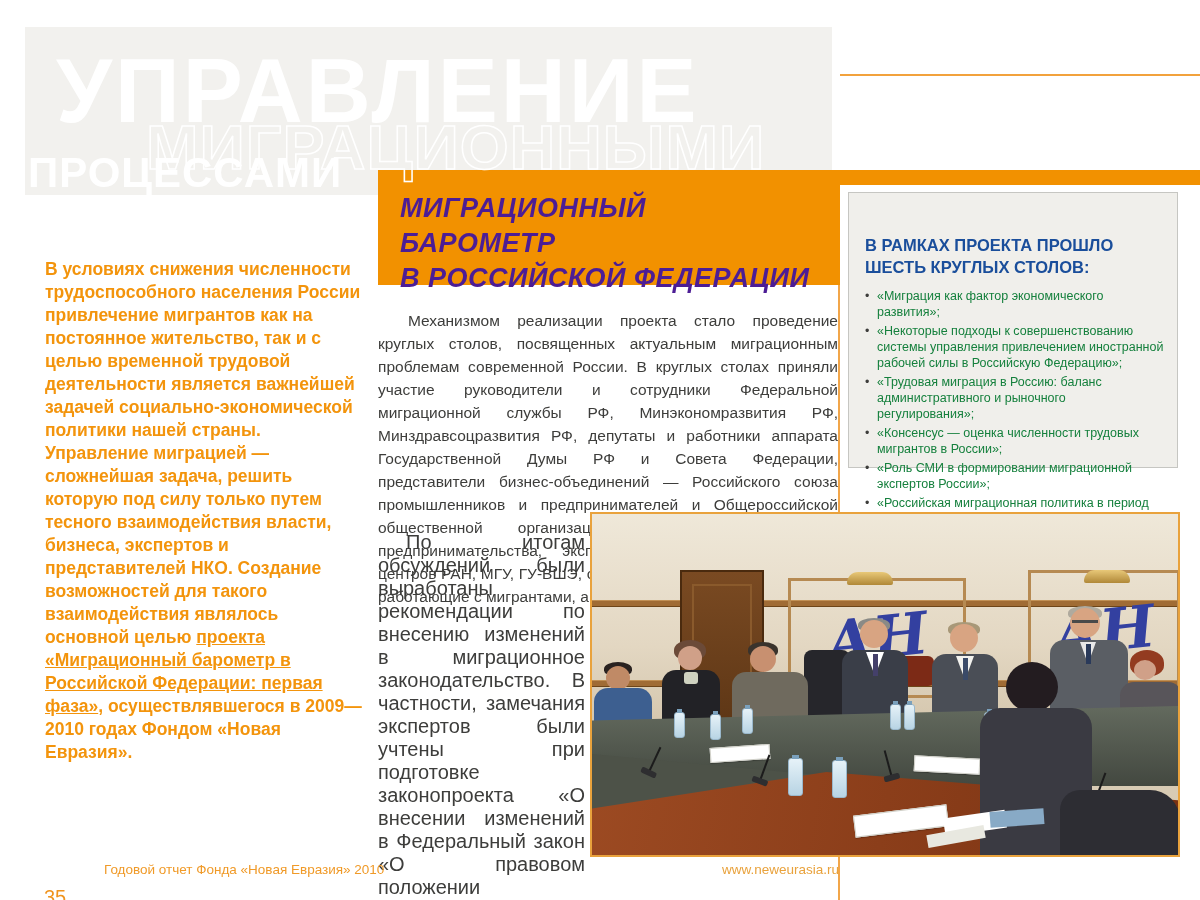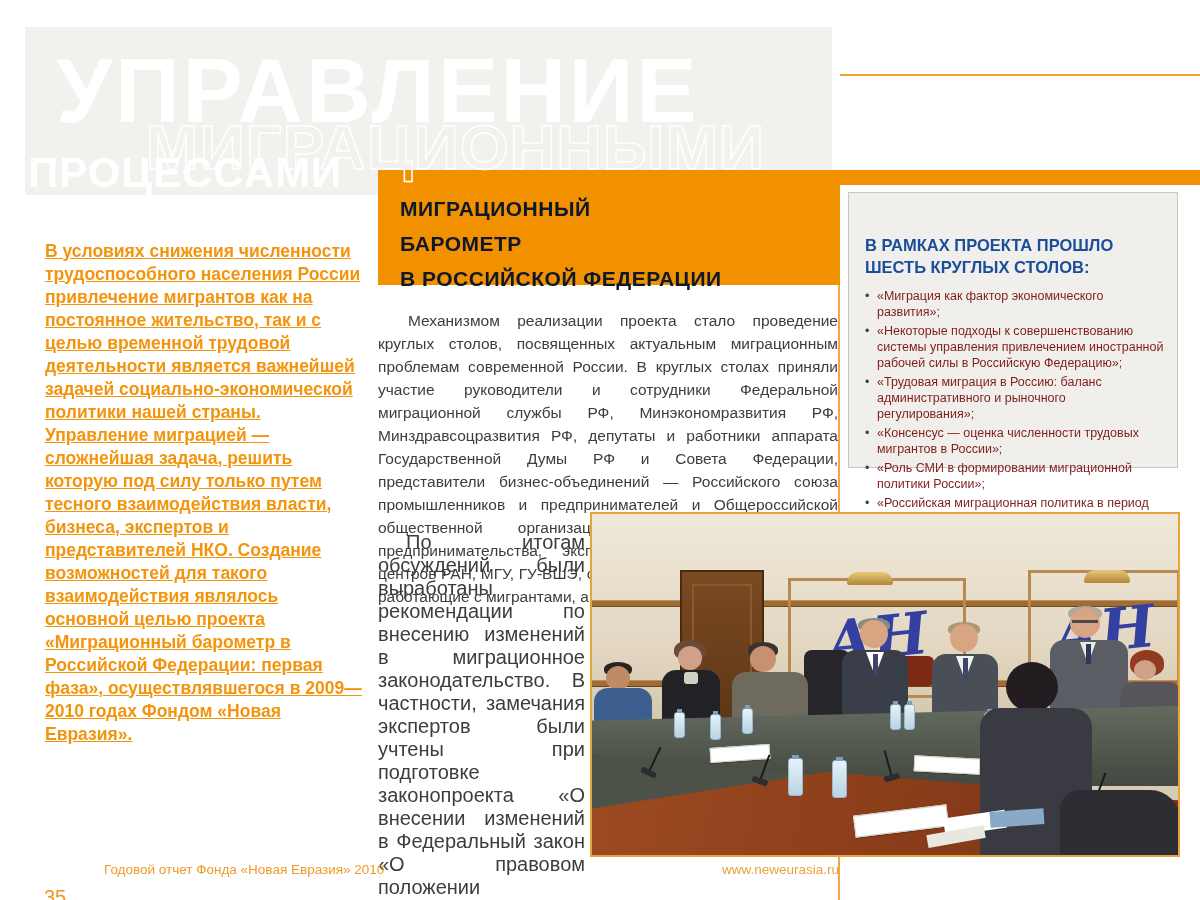--- a/index.html
+++ b/index.html
@@ -20,47 +20,47 @@
   .logo-icon{position:relative;width:46px;height:48px;}
   .globe{position:absolute;left:2px;top:2px;width:40px;height:40px;border-radius:50%;background:#a4a6a9;}
   .globe-cut{position:absolute;left:-4px;top:14px;width:26px;height:26px;border-radius:50%;background:#ffffff;}
   .ldot{position:absolute;border-radius:50%;background:#1e3c6e;}
   .logo-title{font-size:13px;font-weight:bold;color:#1e3c6e;letter-spacing:1px;white-space:nowrap;}
   .logo-band{margin-top:3px;background:#a4a6a9;color:#ffffff;font-size:9px;font-weight:bold;
              letter-spacing:9px;text-align:center;padding:2px 0 2px 9px;}
   .logo-rule{position:absolute;left:840px;top:74px;width:360px;height:2px;background:#f2a23c;}
 
   
-  .intro{position:absolute;left:45px;top:222px;width:322px;z-index:4;
-         font-size:17.5px;line-height:23px;font-weight:bold;color:#f3940c;text-decoration:underline;}
+  .intro{position:absolute;left:45px;top:240px;width:322px;z-index:4;
+         font-size:17.5px;line-height:23px;font-weight:bold;color:#f3940c;}
   .intro a{color:#f3940c;text-decoration:underline;}
 
   
   .title-block{position:absolute;left:378px;top:170px;width:462px;height:115px;background:#f29100;z-index:2;
                box-sizing:border-box;padding:21px 0 0 22px;}
-  .title-line{color:#0f172a;font-weight:bold;font-size:21px;line-height:35px;letter-spacing:.5px;}
+  .title-line{color:#4c1d95;font-weight:bold;font-size:27px;line-height:35px;letter-spacing:.5px;font-style:italic;}
 
   
   .para1{position:absolute;left:378px;top:293px;width:460px;font-size:15.5px;line-height:23px;
          color:#3d3d3b;text-align:justify;text-indent:30px;z-index:4;}
   .para2{position:absolute;left:378px;top:511px;width:207px;font-size:20px;line-height:23px;
          color:#3d3d3b;text-align:justify;text-indent:28px;z-index:4;}
 
   
   .vline{position:absolute;width:2px;background:#f2a64a;z-index:1;}
 
   
   .side-top{position:absolute;left:836px;top:170px;width:364px;height:15px;background:#f29100;z-index:2;}
   .side-box{position:absolute;left:848px;top:192px;width:330px;height:276px;background:#f0efeb;
             border:1px solid #c6c6c2;box-sizing:border-box;padding:16px 12px 0 16px;z-index:2;}
   .side-h{color:#1a4e9b;font-weight:bold;font-size:16.5px;line-height:22px;margin-top:25px;}
   .side-h span{display:block;}
   .side-list{margin:10px 0 0 0;padding:0;list-style:none;}
   .side-list li{position:relative;padding-left:12px;margin-bottom:3px;
-                font-size:12.5px;line-height:16px;color:#7f1d1d;}
+                font-size:12.5px;line-height:16px;color:#15803d;}
   .side-list li::before{content:"\2022";position:absolute;left:0;top:0;color:#3d3d3b;}
 
   
   .photo{position:absolute;left:590px;top:512px;width:590px;height:345px;box-sizing:border-box;
          border:2px solid #e9a23c;overflow:hidden;background:#d8cbb4;z-index:5;}
   .caption{position:absolute;left:0;top:0;right:0;height:54px;background:#fcfcf7;z-index:20;
            box-sizing:border-box;padding:5px 10px 0 10px;border-bottom:1px solid #e9a23c;
            font-style:italic;font-size:12.5px;line-height:15.5px;color:#4a4a48;}
   .wall{position:absolute;left:0;top:0;width:586px;height:240px;
         background:linear-gradient(#efe8d9 0%,#e3d7c2 55%,#cfc0a6 100%);z-index:1;}
@@ -123,21 +123,21 @@
   <div class="side-box">
     <div class="side-h">
       <span>В РАМКАХ ПРОЕКТА ПРОШЛО</span>
       <span>ШЕСТЬ КРУГЛЫХ СТОЛОВ:</span>
     </div>
     <ul class="side-list">
       <li>«Миграция как фактор экономического развития»;</li>
       <li>«Некоторые подходы к совершенствованию системы управления привлечением иностранной рабочей силы в Российскую Федерацию»;</li>
       <li>«Трудовая миграция в Россию: баланс административного и рыночного регулирования»;</li>
       <li>«Консенсус — оценка численности трудовых мигрантов в России»;</li>
-      <li>«Роль СМИ в формировании миграционной политики России»;</li>
+      <li>«Роль СМИ в формировании миграционной экспертов России»;</li>
       <li>«Российская миграционная политика в период демографического спада».</li>
     </ul>
   </div>
 
   <div class="photo">
     <div class="wall"></div>
     <div class="trim" style="top:86px;z-index:2;"></div>
     <div class="trim" style="top:166px;z-index:2;"></div>
     <div class="door">
         <div class="door-inner"></div>

